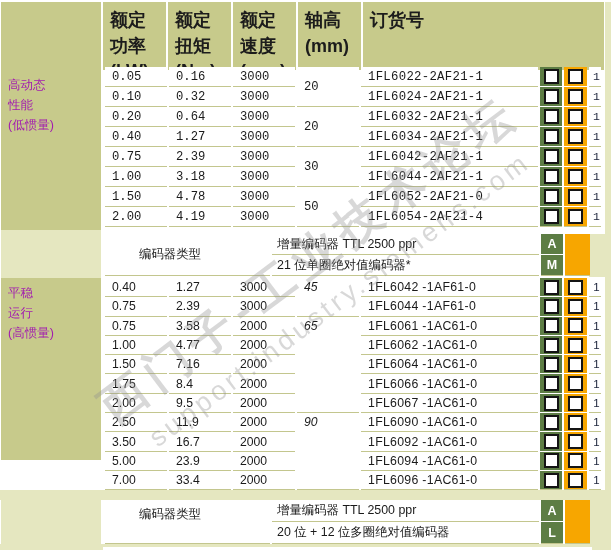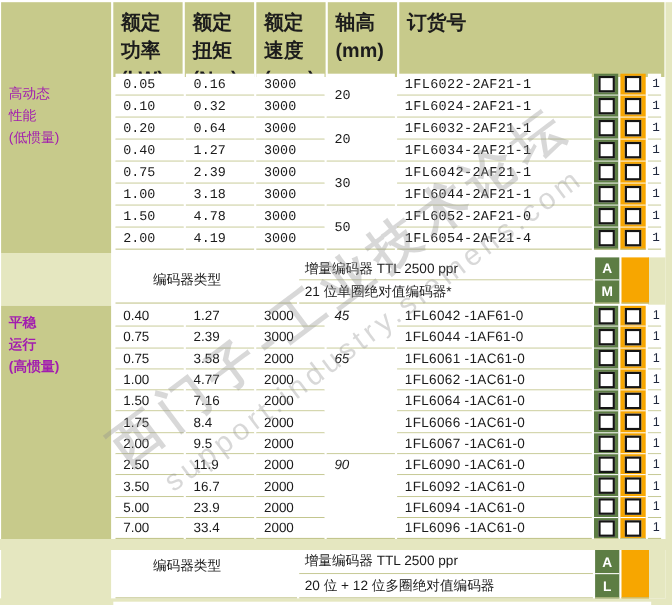--- a/index.html
+++ b/index.html
@@ -63,21 +63,21 @@
 速度
 (rpm)</div>
   <div class="abs hdr-cell" style="left:298px;top:2px;width:63px;height:68px;">轴高
 (mm)</div>
   <div class="abs hdr-cell" style="left:363px;top:2px;width:241px;height:68px;">订货号</div>
 
   <div class="abs side-label" style="left:1px;top:70px;width:100px;height:160px;">高动态
 性能
 (低惯量)</div>
   <div class="abs band-light" style="left:1px;top:230px;width:100px;height:48px;"></div>
-  <div class="abs side-label" style="left:1px;top:278px;width:100px;height:212px;font-weight:bold;">平稳
+  <div class="abs side-label" style="left:1px;top:278px;width:100px;height:182px;">平稳
 运行
 (高惯量)</div>
   <div class="abs band-light" style="left:1px;top:490px;width:100px;height:60px;"></div>
 
   <div class="abs band-light" style="left:605px;top:2px;width:6px;height:548px;"></div>
   <div class="abs band-light" style="left:589px;top:234px;width:16px;height:43px;"></div>
   <div class="abs band-light" style="left:0px;top:490px;width:611px;height:10px;"></div>
   <div class="abs band-light" style="left:589px;top:500px;width:16px;height:44px;"></div>
   <div class="abs band-light" style="left:0px;top:544px;width:611px;height:6px;"></div>
   <div class="abs band-white" style="left:103px;top:547px;width:489px;height:3px;"></div>

